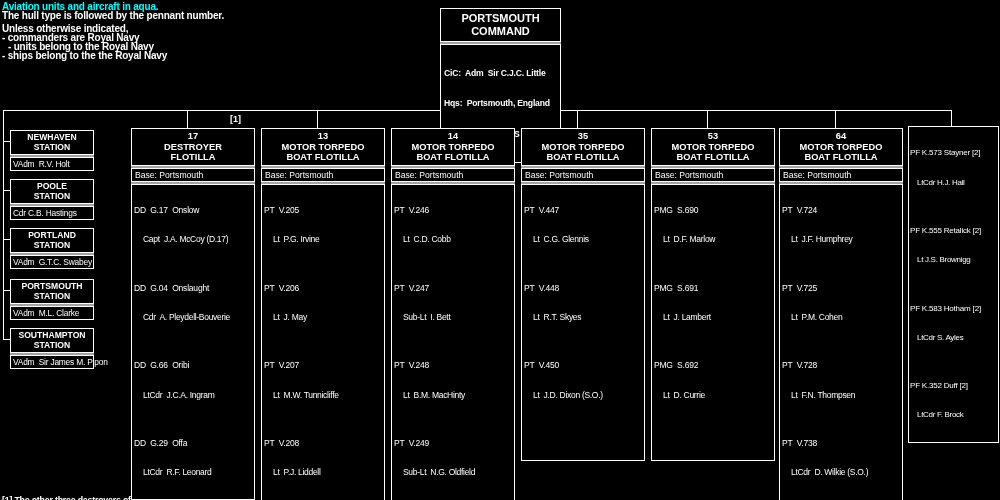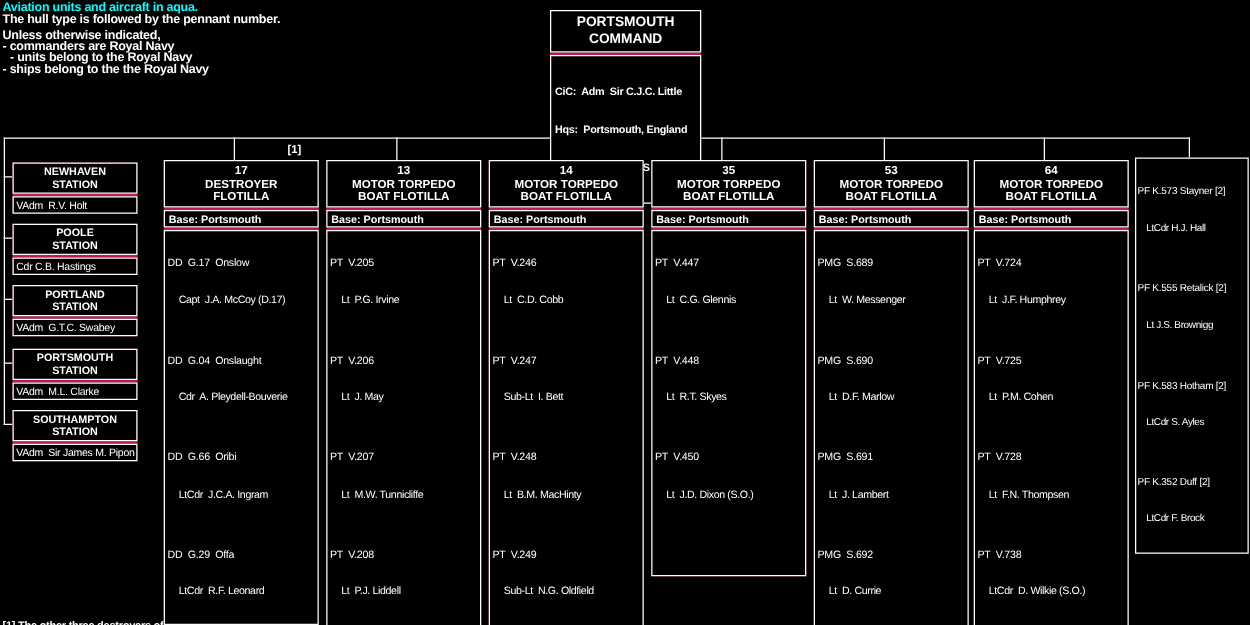--- a/index.html
+++ b/index.html
@@ -1,42 +1,42 @@
 <!DOCTYPE html>
 <html><head>
 <meta charset="utf-8">
 <style>
   html,body { margin:0; padding:0; background:#000; }
   .stage {
     position:relative; width:1000px; height:500px; background:#000;
     color:#fff; font-family:"Liberation Sans", sans-serif; overflow:hidden;
   }
   .line { position:absolute; background:#fff; z-index:1; }
-  .box  { position:absolute; z-index:2; background:#be185d; }
+  .box  { position:absolute; z-index:2; background:#a3a3a3; }
   .sect { border:1px solid #fff; background:#000; }
   .sect + .sect { margin-top:2px; }
 
   
   .note { position:absolute; font-size:10px; white-space:pre; font-weight:bold; letter-spacing:-0.2px; }
   .aqua { color:#00FFFF; }
 
   
   .cmd { left:440px; top:8px; width:121px; }
   .cmd .title { text-align:center; font-weight:bold; font-size:11px; line-height:13px; padding:3px 0; }
   .cmd .info  { font-size:8.6px; line-height:10.3px; padding:2px 0 2px 3px; white-space:pre; font-weight:bold; letter-spacing:-0.2px; }
 
   
-  .station { left:10px; width:100px; }
+  .station { left:10px; width:84px; }
   .station .title   { text-align:center; font-weight:bold; font-size:8.6px; line-height:10px; padding:1px 0 2px 0; }
   .station .officer { font-size:8.4px; line-height:10px; padding:1px 0 1px 2px; white-space:pre; letter-spacing:-0.2px; }
 
   
   .flotilla { top:128px; width:124px; }
   .flotilla .title { text-align:center; font-weight:bold; font-size:9.3px; line-height:10.6px; padding:2px 0; }
-  .flotilla .base  { font-weight:bold; font-size:8.6px; line-height:10px; padding:1px 0 1px 3px; white-space:pre; }
+  .flotilla .base  { font-weight:normal; font-size:8.6px; line-height:10px; padding:1px 0 1px 3px; white-space:pre; }
   .flotilla .list  { padding:2px 0 2px 2px; }
   .ship { font-size:8.5px; line-height:9.7px; white-space:pre; letter-spacing:-0.2px; }
   .ship .off { padding-left:9px; letter-spacing:-0.3px; }
 
   
   .pf { left:908px; top:126px; width:91px; }
   .pf .list { padding:2px 0 2px 1px; }
   .pf .ship { font-size:8px; }
   .pf .ship .off { padding-left:7px; }
 
@@ -261,24 +261,20 @@
 
   <div class="box flotilla" style="left:651px;">
     <div class="sect title">
       <div>53</div>
       <div>MOTOR TORPEDO</div>
       <div>BOAT FLOTILLA</div>
     </div>
     <div class="sect base">Base: Portsmouth</div>
     <div class="sect list">
 
-        <div class="ship">
-          <div class="nm">PMG  S.689</div>
-          <div class="off">Lt  W. Messenger</div>
-        </div>
 
         <div class="ship">
           <div class="nm">PMG  S.690</div>
           <div class="off">Lt  D.F. Marlow</div>
         </div>
 
         <div class="ship">
           <div class="nm">PMG  S.691</div>
           <div class="off">Lt  J. Lambert</div>
         </div>

